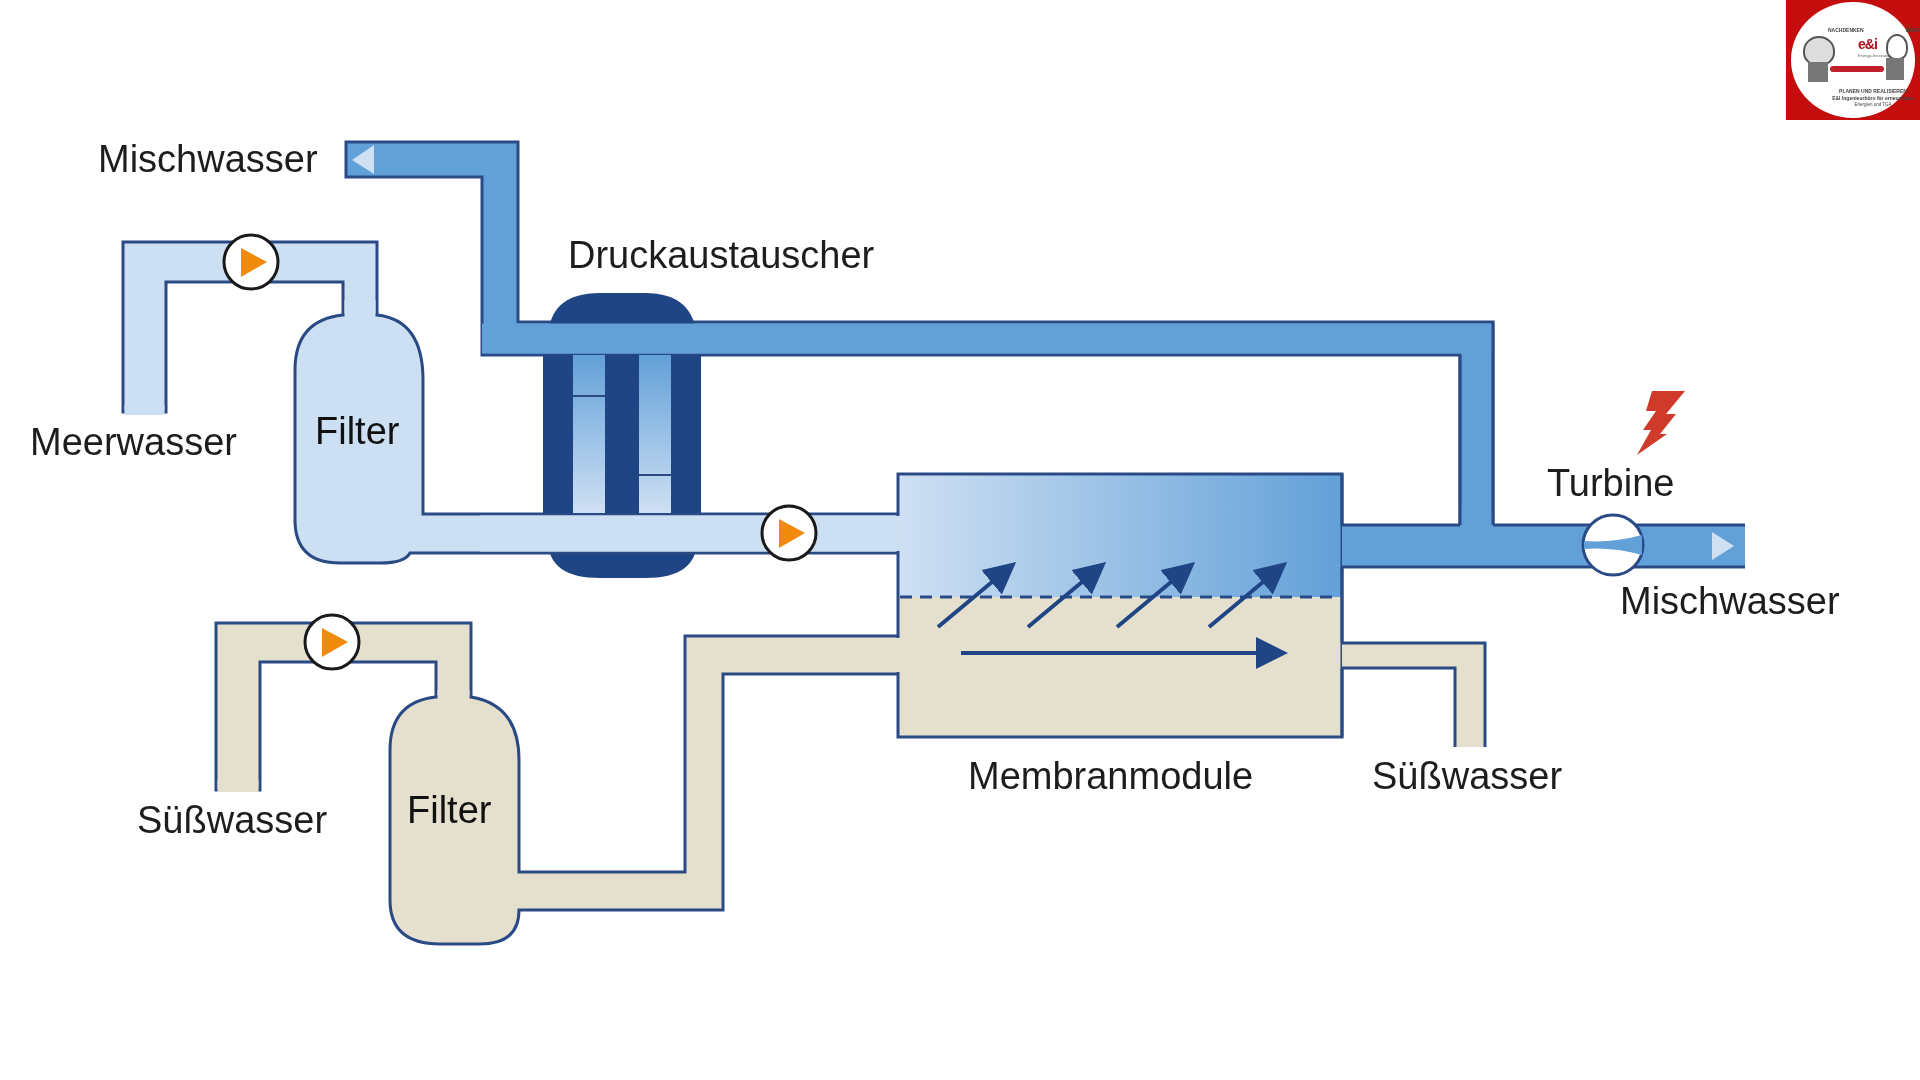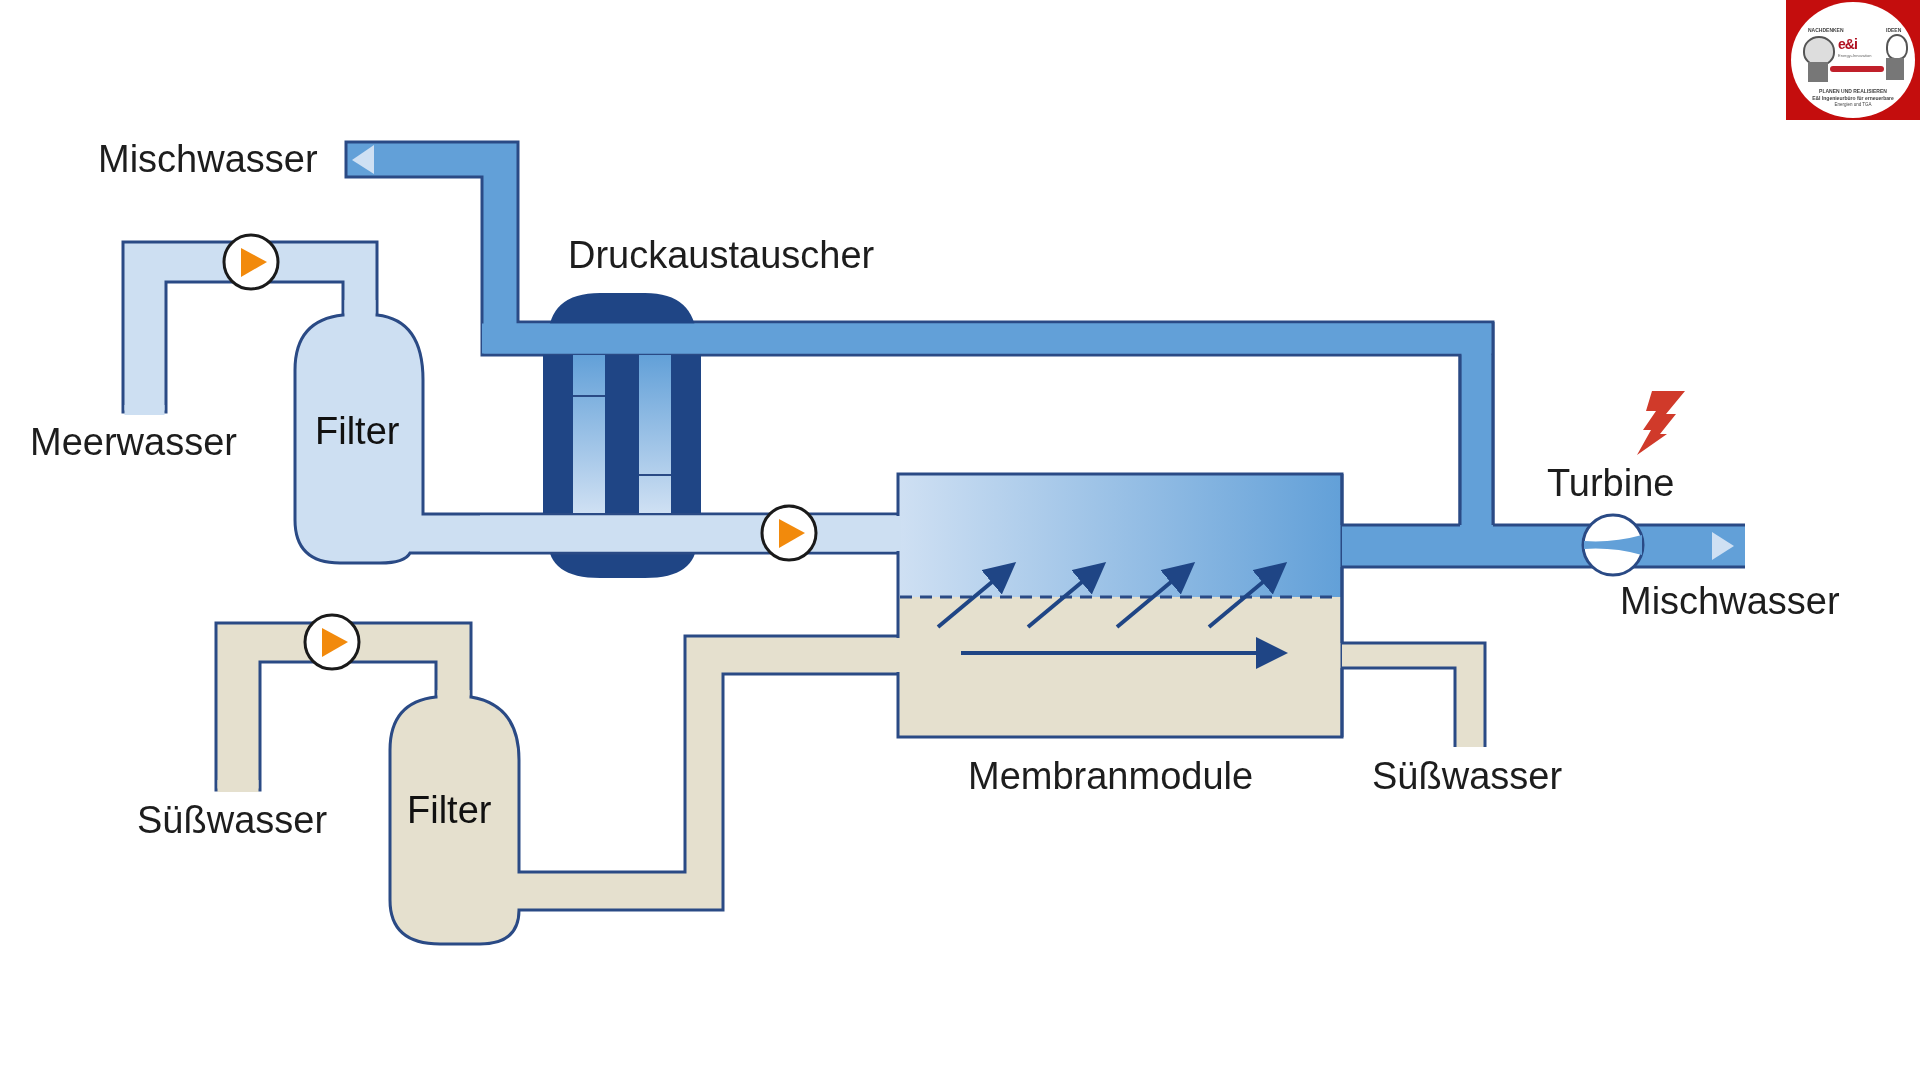--- a/index.html
+++ b/index.html
@@ -3,21 +3,21 @@
 <meta charset="utf-8">
 <style>
   html, body { margin: 0; padding: 0; background: #ffffff; }
   body { width: 1920px; height: 1080px; position: relative; overflow: hidden; font-family: "Liberation Sans", sans-serif; }
   #diagram { position: absolute; left: 0; top: 0; width: 1920px; height: 1080px; }
   .lbl { font-family: "Liberation Sans", sans-serif; fill: #1d1d1d; font-size: 38px; }
   .lbl-filter { font-size: 38px; fill: #111; }
   .pipe-outline { stroke: #2a4a85; stroke-width: 3; }
   #logo { position: absolute; left: 1786px; top: 0; width: 134px; height: 120px; background: #c40d0d; }
   #logo .circle { position: absolute; left: 5px; top: 2px; width: 124px; height: 116px; border-radius: 50%; background: #fff; }
-  #logo .t { position: absolute; font-family: "Liberation Sans", sans-serif; color: #444; white-space: nowrap; text-align: center; }
+  #logo .t { position: absolute; font-family: "Liberation Sans", sans-serif; color: #444; white-space: nowrap; text-align: center; margin-left: 20px; }
   #logo .top-l { left: 22px; top: 27px; font-size: 5px; font-weight: bold; }
   #logo .top-r { left: 100px; top: 27px; font-size: 5px; font-weight: bold; }
   #logo .brand { left: 52px; top: 36px; font-size: 14px; font-weight: bold; color: #b01020; letter-spacing: -1px; }
   #logo .brand-sub { left: 52px; top: 53px; font-size: 4px; color: #666; }
   #logo .l1 { left: 0; width: 134px; top: 88px; font-size: 5px; font-weight: bold; }
   #logo .l2 { left: 0; width: 134px; top: 95px; font-size: 5px; font-weight: bold; }
   #logo .l3 { left: 0; width: 134px; top: 102px; font-size: 4.5px; }
   #logo .brain { position: absolute; left: 17px; top: 36px; width: 28px; height: 26px; border-radius: 50% 50% 45% 45%; border: 2px solid #555; background: #ddd; }
   #logo .bulb { position: absolute; left: 100px; top: 34px; width: 18px; height: 22px; border-radius: 50% 50% 40% 40%; border: 2px solid #555; background: #fff; }
   #logo .body-l { position: absolute; left: 22px; top: 62px; width: 20px; height: 20px; background: #777; }

